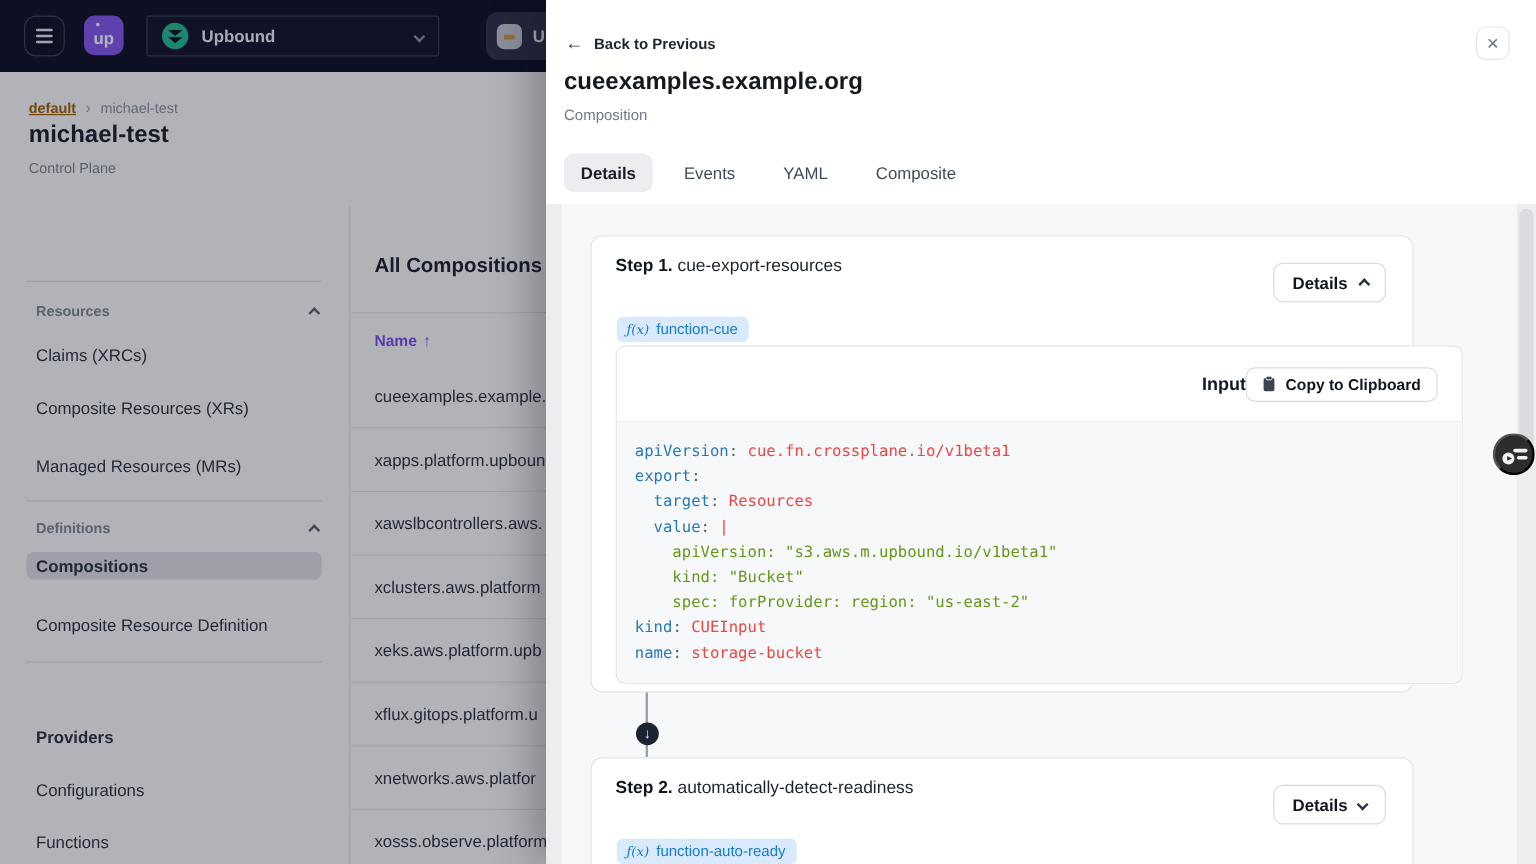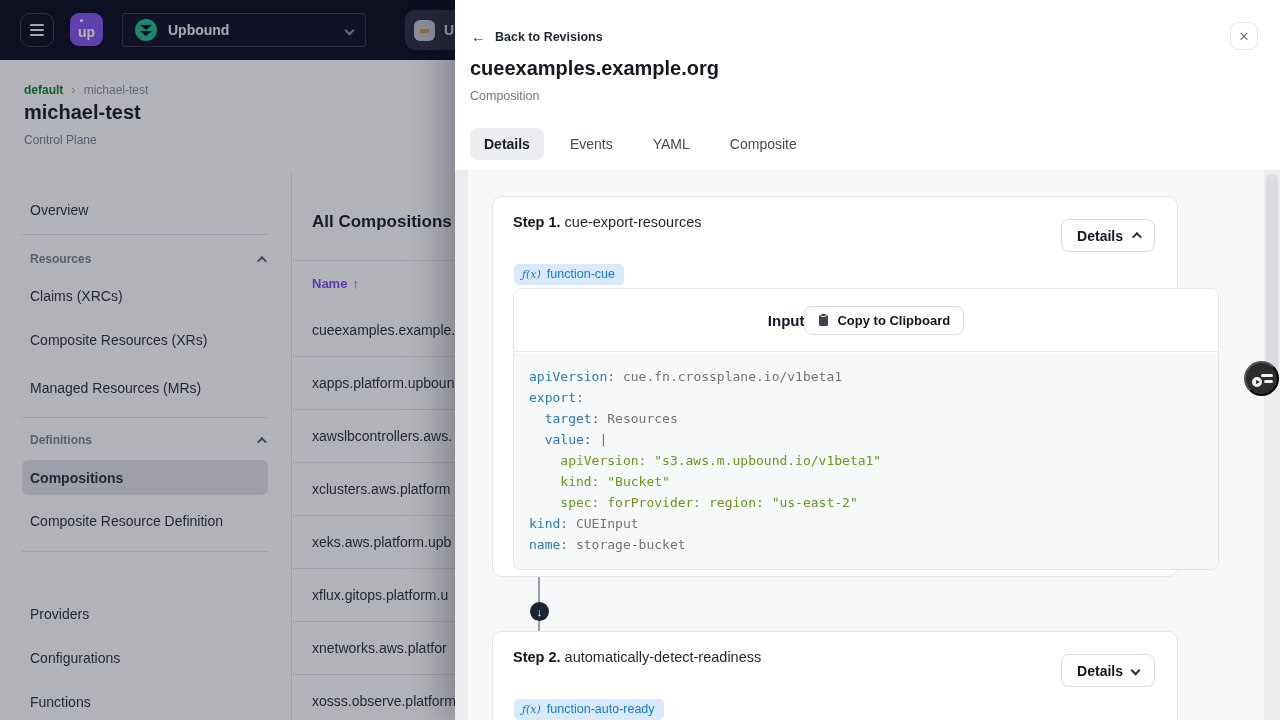--- a/index.html
+++ b/index.html
@@ -23,29 +23,29 @@
   .chev.down { transform:rotate(135deg); }
   .chev.up { transform:rotate(-45deg) translateY(2px); }
   .org-select .chev { color:#8d93a6; }
   .ctp-btn { position:absolute; left:405px; top:10px; width:90px; height:40px; background:#2e3147; border-radius:10px; display:flex; align-items:center; padding:0 9px; cursor:pointer; }
   .ctp-icon { width:21px; height:21px; border-radius:6px; background:#c7cad5; position:relative; }
   .ctp-icon i { position:absolute; left:6px; top:9px; width:9px; height:4px; border-radius:1px; background:#cf9a50; }
   .ctp-label { color:#f2f3f7; font-size:14px; font-weight:bold; margin-left:9px; }
 
   
   .breadcrumb { position:absolute; left:24px; top:82px; display:flex; align-items:center; gap:8px; font-size:12px; }
-  .bc-root { color:#15803d; font-weight:bold; }
+  .bc-root { color:#a16207; font-weight:bold;text-decoration:underline; }
   .bc-sep { color:#9aa1ae; font-size:13px; }
   .bc-current { color:#8b93a1; }
   .page-title { position:absolute; left:24px; top:101px; font-size:20px; font-weight:bold; color:#1b202c; }
   .page-subtitle { position:absolute; left:24px; top:133px; font-size:12px; color:#7d8violet592; color:#7d8592; }
 
   .sidebar { position:absolute; left:0; top:172px; width:292px; height:548px; border-right:1px solid #e4e6ea; background:#fff; }
   .side-item { position:absolute; left:22px; width:246px; height:30px; display:flex; align-items:center; padding-left:8px; font-size:14px; color:#2c3340; border-radius:6px; cursor:pointer; }
-  .side-item.selected { background:#e2e2e7; font-weight:bold; height:35px; }
+  .side-item.selected { background:#e2e2e7; font-weight:bold; height:23px; }
   .side-divider { position:absolute; left:22px; width:246px; height:1px; background:#e1e3e8; }
   .side-header { position:absolute; left:22px; width:246px; height:22px; display:flex; align-items:center; justify-content:space-between; padding-left:8px; font-size:12px; font-weight:bold; color:#7e8695; cursor:pointer; }
   .side-header .chev { color:#5a6272; margin-right:4px; }
 
   .main-title { position:absolute; left:312px; top:212px; font-size:17px; font-weight:bold; color:#1b202c; }
   .main-divider { position:absolute; left:293px; top:260px; right:0; height:1px; background:#e4e6ea; }
   .table-header { position:absolute; left:312px; top:276px; font-size:13px; font-weight:bold; color:#7e4ff0; display:flex; gap:5px; align-items:center; cursor:pointer; }
   .table-rows { position:absolute; left:293px; top:304px; right:0; }
   .table-row { height:53px; border-bottom:1px solid #e4e6ea; display:flex; align-items:center; padding-left:19px; font-size:14px; color:#2c3340; white-space:nowrap; overflow:hidden; cursor:pointer; }
 
@@ -71,28 +71,28 @@
   .card1 { top:26px; height:381px; }
   .card2 { top:461px; height:280px; }
   .step-title { position:absolute; left:20px; top:17px; font-size:14.5px; color:#1d232e; }
   .step-title b { color:#10151f; }
   .fn-badge { position:absolute; left:21px; top:67px; display:inline-flex; align-items:flex-end; gap:6px; background:#d8eafb; border-radius:5px; padding:3px 9px 4px 8px; font-size:12.5px; color:#177acd; cursor:default; }
   .fn-glyph { font-family:"DejaVu Serif",serif; font-style:italic; font-size:11px; }
   .details-btn { position:absolute; right:22px; top:22px; height:33px; padding:0 15px; background:#fff; border:1px solid #d8dbe0; border-radius:8px; display:flex; align-items:center; gap:9px; font-size:14px; font-weight:bold; color:#10151f; cursor:pointer; }
   .details-btn .chev { color:#273041; }
 
   .input-card { position:absolute; left:20px; top:91px; width:706px; height:282px; border:1px solid #e3e5e9; border-radius:8px; background:#fff; overflow:hidden; }
-  .input-head { height:63px; border-bottom:1px solid #e7e9ec; display:flex; align-items:center; justify-content:center; padding:0 20px; background:#fff; }
+  .input-head { height:63px; border-bottom:1px solid #e7e9ec; display:flex; align-items:center; justify-content:flex-end; padding:0 20px; background:#fff; }
   .input-title { font-size:15px; font-weight:bold; color:#121826; }
   .copy-btn { height:29px; padding:0 13px; background:#fff; border:1px solid #d8dbe0; border-radius:8px; display:flex; align-items:center; gap:8px; font-size:13px; font-weight:bold; color:#10151f; cursor:pointer; }
   .copy-btn svg { display:block; }
   .code-block { position:absolute; left:0; right:0; top:64px; bottom:0; background:#f6f8f9; padding:13px 15px; font-family:"DejaVu Sans Mono","Liberation Mono",monospace; font-size:13px; line-height:21px; white-space:pre; overflow:hidden; }
   .tok-key { color:#2779b7; }
   .tok-punc { color:#57606a; }
-  .tok-plain { color:#737373; }
+  .tok-plain { color:#ef4444; }
   .tok-str { color:#67961b; }
 
   .connector-line { position:absolute; left:83px; top:407px; width:2px; height:54px; background:#9aa0ab; }
   .connector-node { position:absolute; left:75px; top:432px; width:19px; height:19px; border-radius:50%; background:#1c2434; color:#fff; font-size:11px; font-weight:bold; display:flex; align-items:center; justify-content:center; cursor:default; }
 
   
   .fab { position:absolute; left:1244px; top:361px; width:35px; height:35px; border-radius:50%; background:#2d2d30; z-index:60; cursor:pointer; }
   .fab .bar1 { position:absolute; left:15px; top:11px; width:12px; height:2.5px; border-radius:2px; background:#f2f2f2; }
   .fab .bar2 { position:absolute; left:18px; top:17px; width:9px; height:2.5px; border-radius:2px; background:#f2f2f2; }
   .fab .pc { position:absolute; left:6px; top:14px; width:10px; height:10px; border-radius:50%; background:#f2f2f2; }
@@ -133,41 +133,40 @@
 
   <nav class="breadcrumb">
     <span class="bc-root">default</span>
     <span class="bc-sep">›</span>
     <span class="bc-current">michael-test</span>
   </nav>
   <h1 class="page-title">michael-test</h1>
   <div class="page-subtitle">Control Plane</div>
 
   <aside class="sidebar">
-    <div class="side-item" style="top:23px;">Overview</div>
     <div class="side-divider" style="top:62px;"></div>
 
     <div class="side-header" style="top:76px;">
       <span>Resources</span>
       <span class="chev up"></span>
     </div>
     <div class="side-item" style="top:109px;">Claims (XRCs)</div>
     <div class="side-item" style="top:153px;">Composite Resources (XRs)</div>
     <div class="side-item" style="top:201px;">Managed Resources (MRs)</div>
     <div class="side-divider" style="top:245px;"></div>
 
     <div class="side-header" style="top:257px;">
       <span>Definitions</span>
       <span class="chev up"></span>
     </div>
     <div class="side-item selected" style="top:288px;">Compositions</div>
     <div class="side-item" style="top:334px;">Composite Resource Definition</div>
     <div class="side-divider" style="top:379px;"></div>
 
-    <div class="side-item" style="top:427px;">Providers</div>
+    <div class="side-item" style="top:427px;font-weight:bold;">Providers</div>
     <div class="side-item" style="top:471px;">Configurations</div>
     <div class="side-item" style="top:515px;">Functions</div>
   </aside>
 
   <main>
     <h2 class="main-title">All Compositions</h2>
     <div class="main-divider"></div>
     <div class="table-header">
       <span>Name</span>
       <span>↑</span>
@@ -182,21 +181,21 @@
       <div class="table-row">xnetworks.aws.platfor</div>
       <div class="table-row">xosss.observe.platform</div>
     </div>
   </main>
 
   <div class="dim-overlay"></div>
 
   <section class="panel">
     <div class="back-link">
       <span class="back-arrow">←</span>
-      <span>Back to Revisions</span>
+      <span>Back to Previous</span>
     </div>
     <button class="close-btn">
       <span>✕</span>
     </button>
     <h2 class="panel-title">cueexamples.example.org</h2>
     <div class="panel-subtitle">Composition</div>
 
     <div class="tabs">
       <div class="tab active">Details</div>
       <div class="tab">Events</div>

